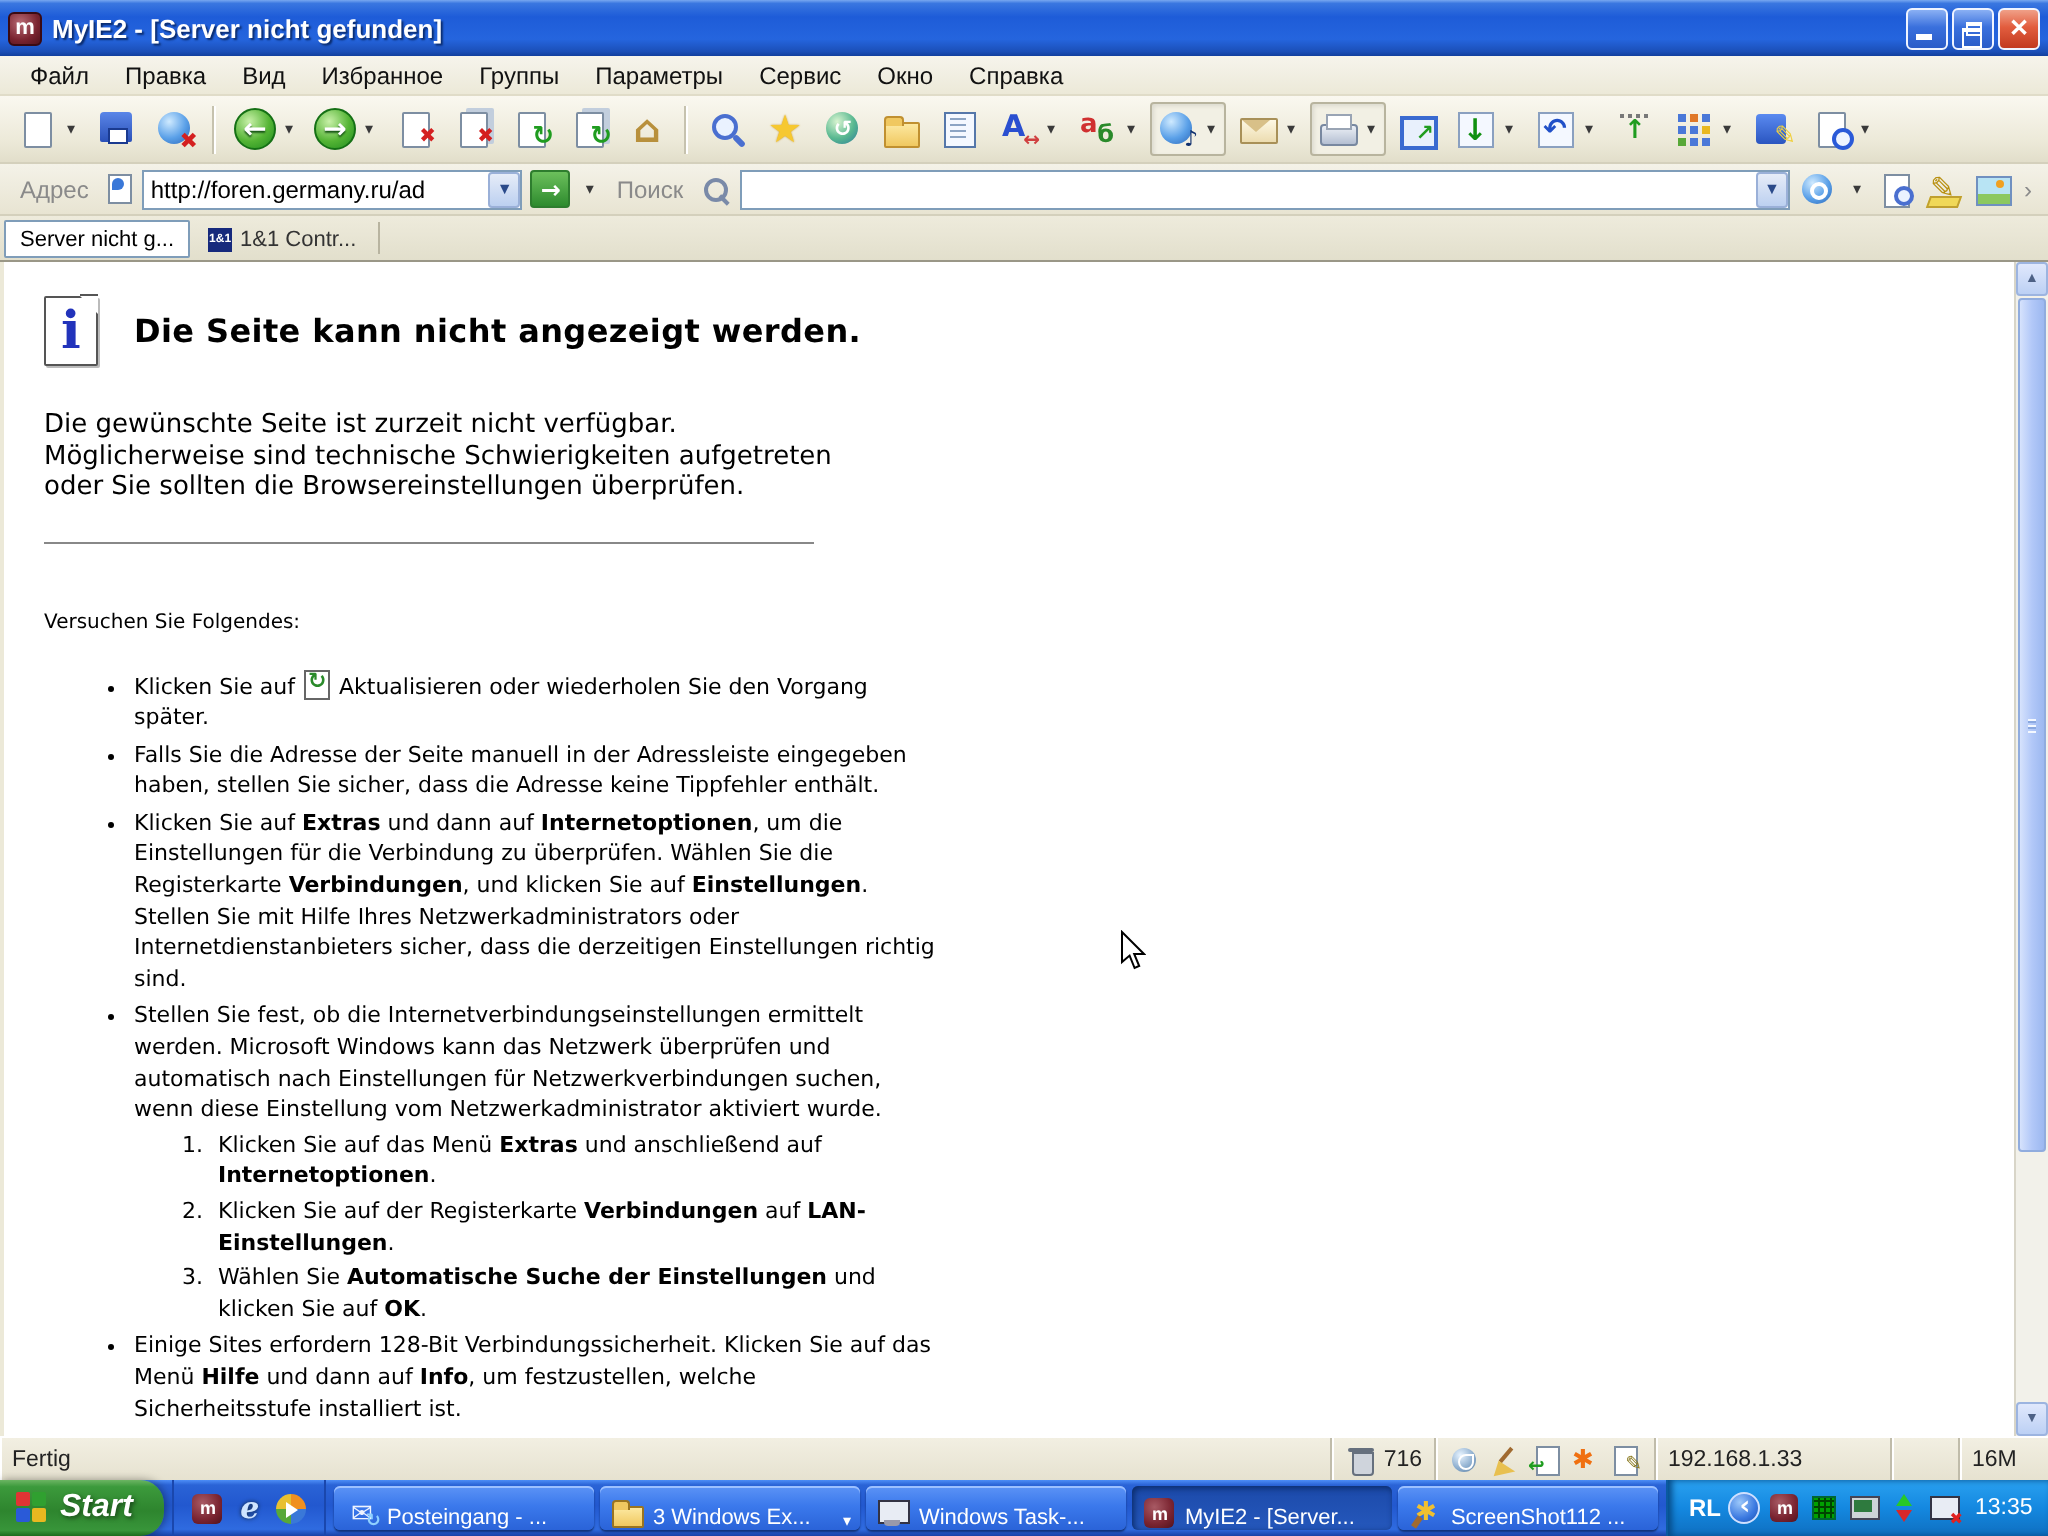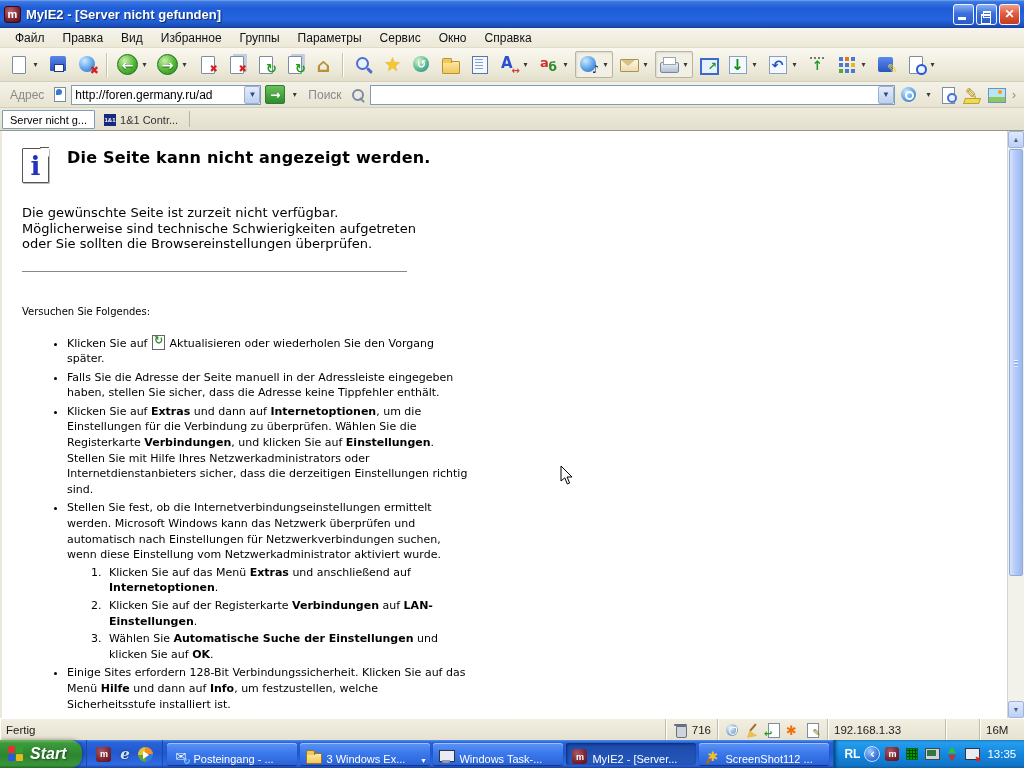--- a/index.html
+++ b/index.html
@@ -117,21 +117,21 @@
   
   .tabbar{height:23px;background:linear-gradient(180deg,#eeebdc,#e2dfcc);display:flex;align-items:flex-end;padding:0 2px;border-bottom:1px solid #9a9787;gap:2px}
   .tab{height:19px;display:flex;align-items:center;padding:0 7px;font-size:11px;color:#333;gap:4px;margin-bottom:1px}
   .tab.active{background:#fff;border:1px solid #7f9db9;border-radius:1px;color:#000}
   .tab-fav{width:12px;height:12px;background:#16297c;color:#fff;font:bold 6px "Liberation Sans",sans-serif;display:flex;align-items:center;justify-content:center}
   .tab-divider{width:1px;height:16px;background:#b8b4a0;margin:0 2px;align-self:center}
 
   
   .main-row{flex:1;display:flex;background:#fff;overflow:hidden;border-left:2px solid #ece9d8;border-right:0}
   .content{flex:1;overflow:hidden;position:relative;padding:17px 10px 0 20px;font-family:"DejaVu Sans",sans-serif;color:#000}
-  .err-head{display:flex;gap:18px;margin-bottom:22px}
+  .err-head{display:flex;align-items:center;gap:18px;margin-bottom:22px}
   .info-icon{width:27px;height:35px;background:#fff;border:1px solid #555;border-radius:1px;position:relative;flex:0 0 auto;box-shadow:1px 1px 0 #bbb}
   .info-icon::before{content:"";position:absolute;right:-1px;top:-1px;border-top:9px solid #fff;border-left:9px solid transparent;box-shadow:0 -1px 0 #555}
   .info-icon::after{content:"i";position:absolute;inset:0;display:flex;align-items:center;justify-content:center;
     color:#2233bb;font:bold 26px "DejaVu Serif",serif}
   .err-title{font-size:16px;font-weight:bold;letter-spacing:.2px}
   .err-intro{font-size:13px;line-height:15.5px;width:400px;margin:22px 0 0 0}
   .err-hr{width:385px;border:none;border-top:1px solid #888;margin:19px 0 0 0}
   .try-heading{font-size:10px;margin:34px 0 18px 0}
   ul.suggestions{list-style:disc;margin:0 0 0 27px;padding-left:18px;width:420px;font-size:11px;line-height:15.6px}
   ul.suggestions>li{margin-bottom:3px}

